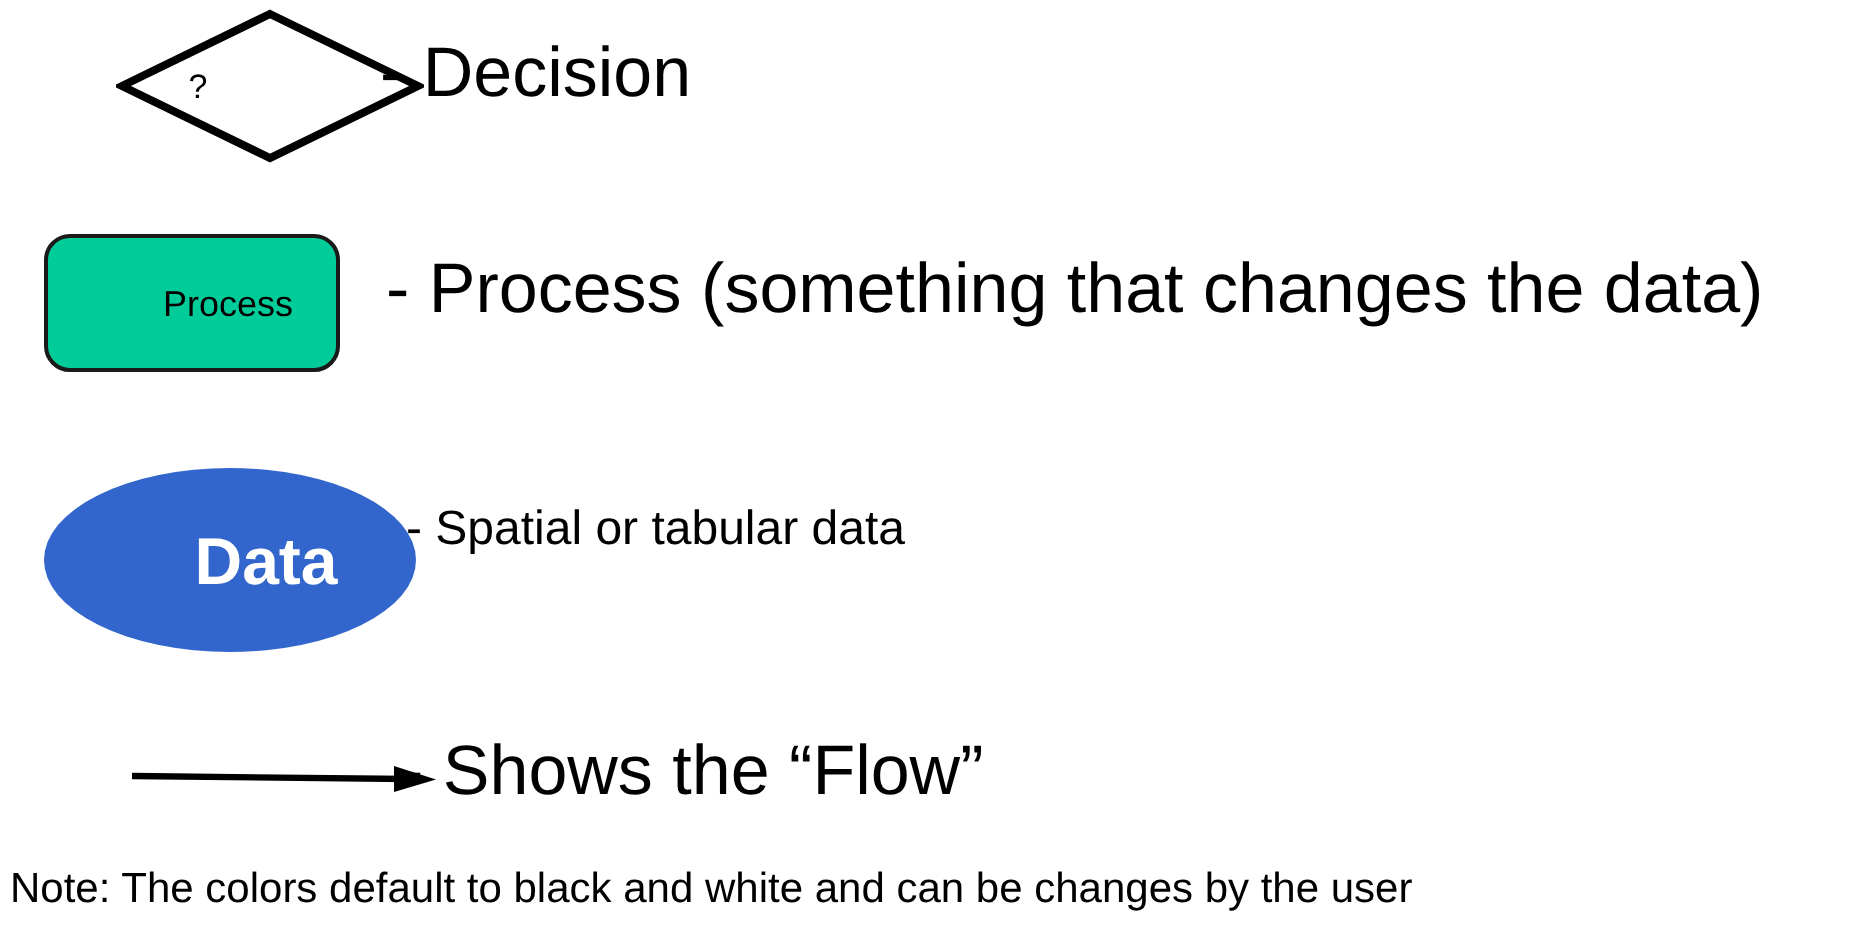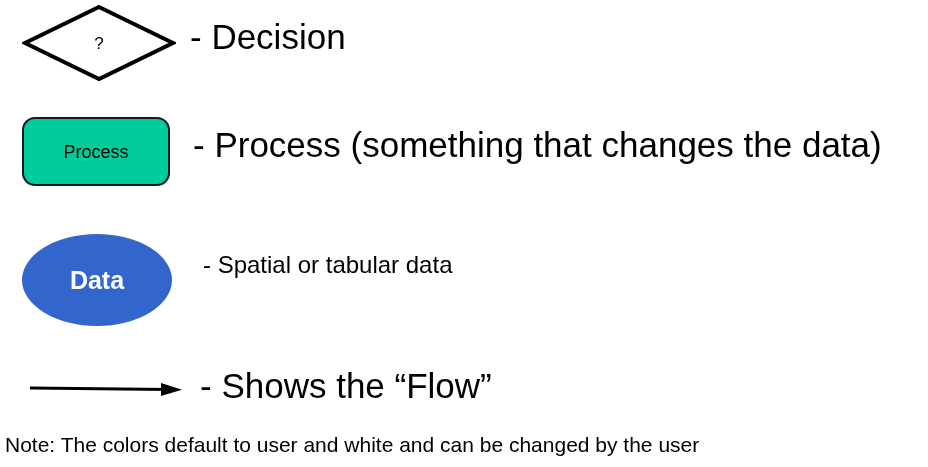--- a/index.html
+++ b/index.html
@@ -22,20 +22,21 @@
   .legend-row {
     position: absolute;
     left: 0;
     width: 928px;
   }
 
   .symbol-cell {
     position: absolute;
     left: 0;
     top: 0;
+    padding-left: 36px;
   }
 
   .label {
     position: absolute;
     font-family: "Liberation Sans", sans-serif;
     color: #000000;
     white-space: nowrap;
     font-weight: normal;
   }
 
@@ -89,21 +90,21 @@
   #data-shape {
     left: 22px; top: 14px;
     width: 150px; height: 92px;
     background: #3366cc;
     border-radius: 50%;
     display: flex;
     align-items: center;
     justify-content: center;
   }
   #data-shape-label {
-    font-size: 25px;
+    font-size: 33px;
     font-weight: bold;
     color: #ffffff;
     line-height: 1;
   }
   #data-label {
     left: 203px; top: 251px;
     font-size: 24px;
   }
 
   
@@ -160,15 +161,15 @@
   <div class="legend-row" id="row-flow">
     <div class="symbol-cell" id="flow-shape">
       <svg width="160" height="28" viewBox="0 0 160 28" xmlns="http://www.w3.org/2000/svg">
         <line x1="2" y1="15" x2="140" y2="16.5" stroke="#000000" stroke-width="3.2"></line>
         <polygon points="133,10 154,16.8 133,23" fill="#000000"></polygon>
       </svg>
     </div>
   </div>
   <div class="label" id="flow-label">- Shows the “Flow”</div>
 
-  <div id="footnote">Note: The colors default to user and white and can be changed by the user</div>
+  <div id="footnote">Note: The colors default to black and white and can be changes by the user</div>
 
 </div>
 
 </body></html>

